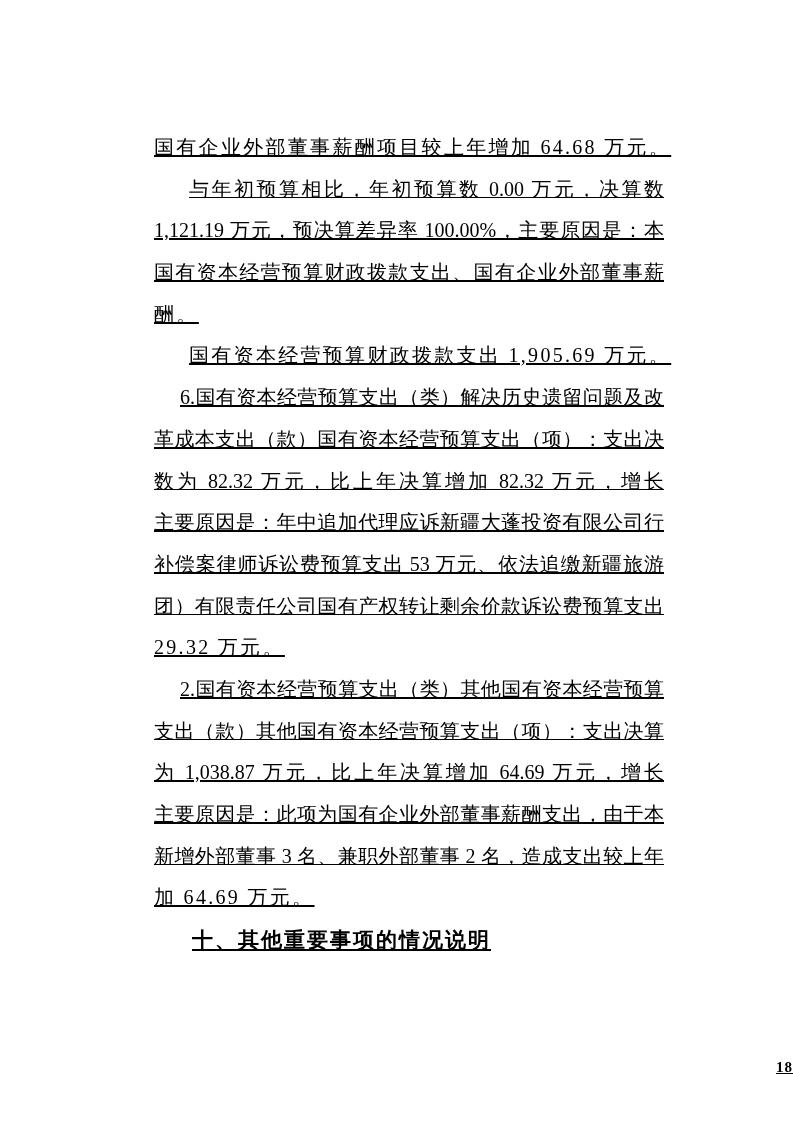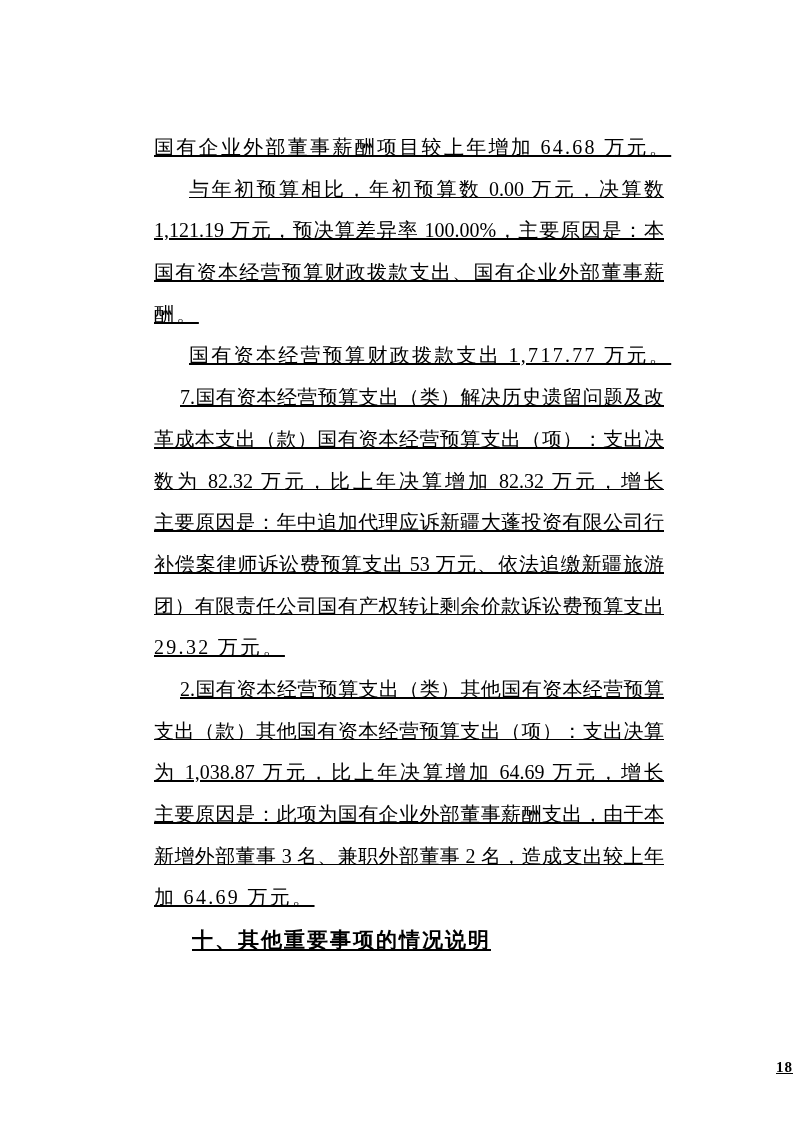--- a/index.html
+++ b/index.html
@@ -67,23 +67,23 @@
 <div class="page">
   <div class="body-text">
 
     <div class="line">国有企业外部董事薪酬项目较上年增加 64.68 万元。</div>
 
     <div class="line indent fill">与年初预算相比，年初预算数 0.00 万元，决算数</div>
     <div class="line fill">1,121.19 万元，预决算差异率 100.00%，主要原因是：本年</div>
     <div class="line fill">国有资本经营预算财政拨款支出、国有企业外部董事薪</div>
     <div class="line">酬。</div>
 
-    <div class="line indent">国有资本经营预算财政拨款支出 1,717.77 万元。</div>
+    <div class="line indent">国有资本经营预算财政拨款支出 1,905.69 万元。</div>
 
-    <div class="line indent-num fill">7.国有资本经营预算支出（类）解决历史遗留问题及改</div>
+    <div class="line indent-num fill">6.国有资本经营预算支出（类）解决历史遗留问题及改</div>
     <div class="line fill">革成本支出（款）国有资本经营预算支出（项）：支出决算</div>
     <div class="line fill">数为 82.32 万元，比上年决算增加 82.32 万元，增长 100%，</div>
     <div class="line fill">主要原因是：年中追加代理应诉新疆大蓬投资有限公司行政</div>
     <div class="line fill">补偿案律师诉讼费预算支出 53 万元、依法追缴新疆旅游（集</div>
     <div class="line fill">团）有限责任公司国有产权转让剩余价款诉讼费预算支出</div>
     <div class="line">29.32 万元。</div>
 
     <div class="line indent-num fill">2.国有资本经营预算支出（类）其他国有资本经营预算</div>
     <div class="line fill">支出（款）其他国有资本经营预算支出（项）：支出决算数</div>
     <div class="line fill">为 1,038.87 万元，比上年决算增加 64.69 万元，增长 6.64%，</div>

